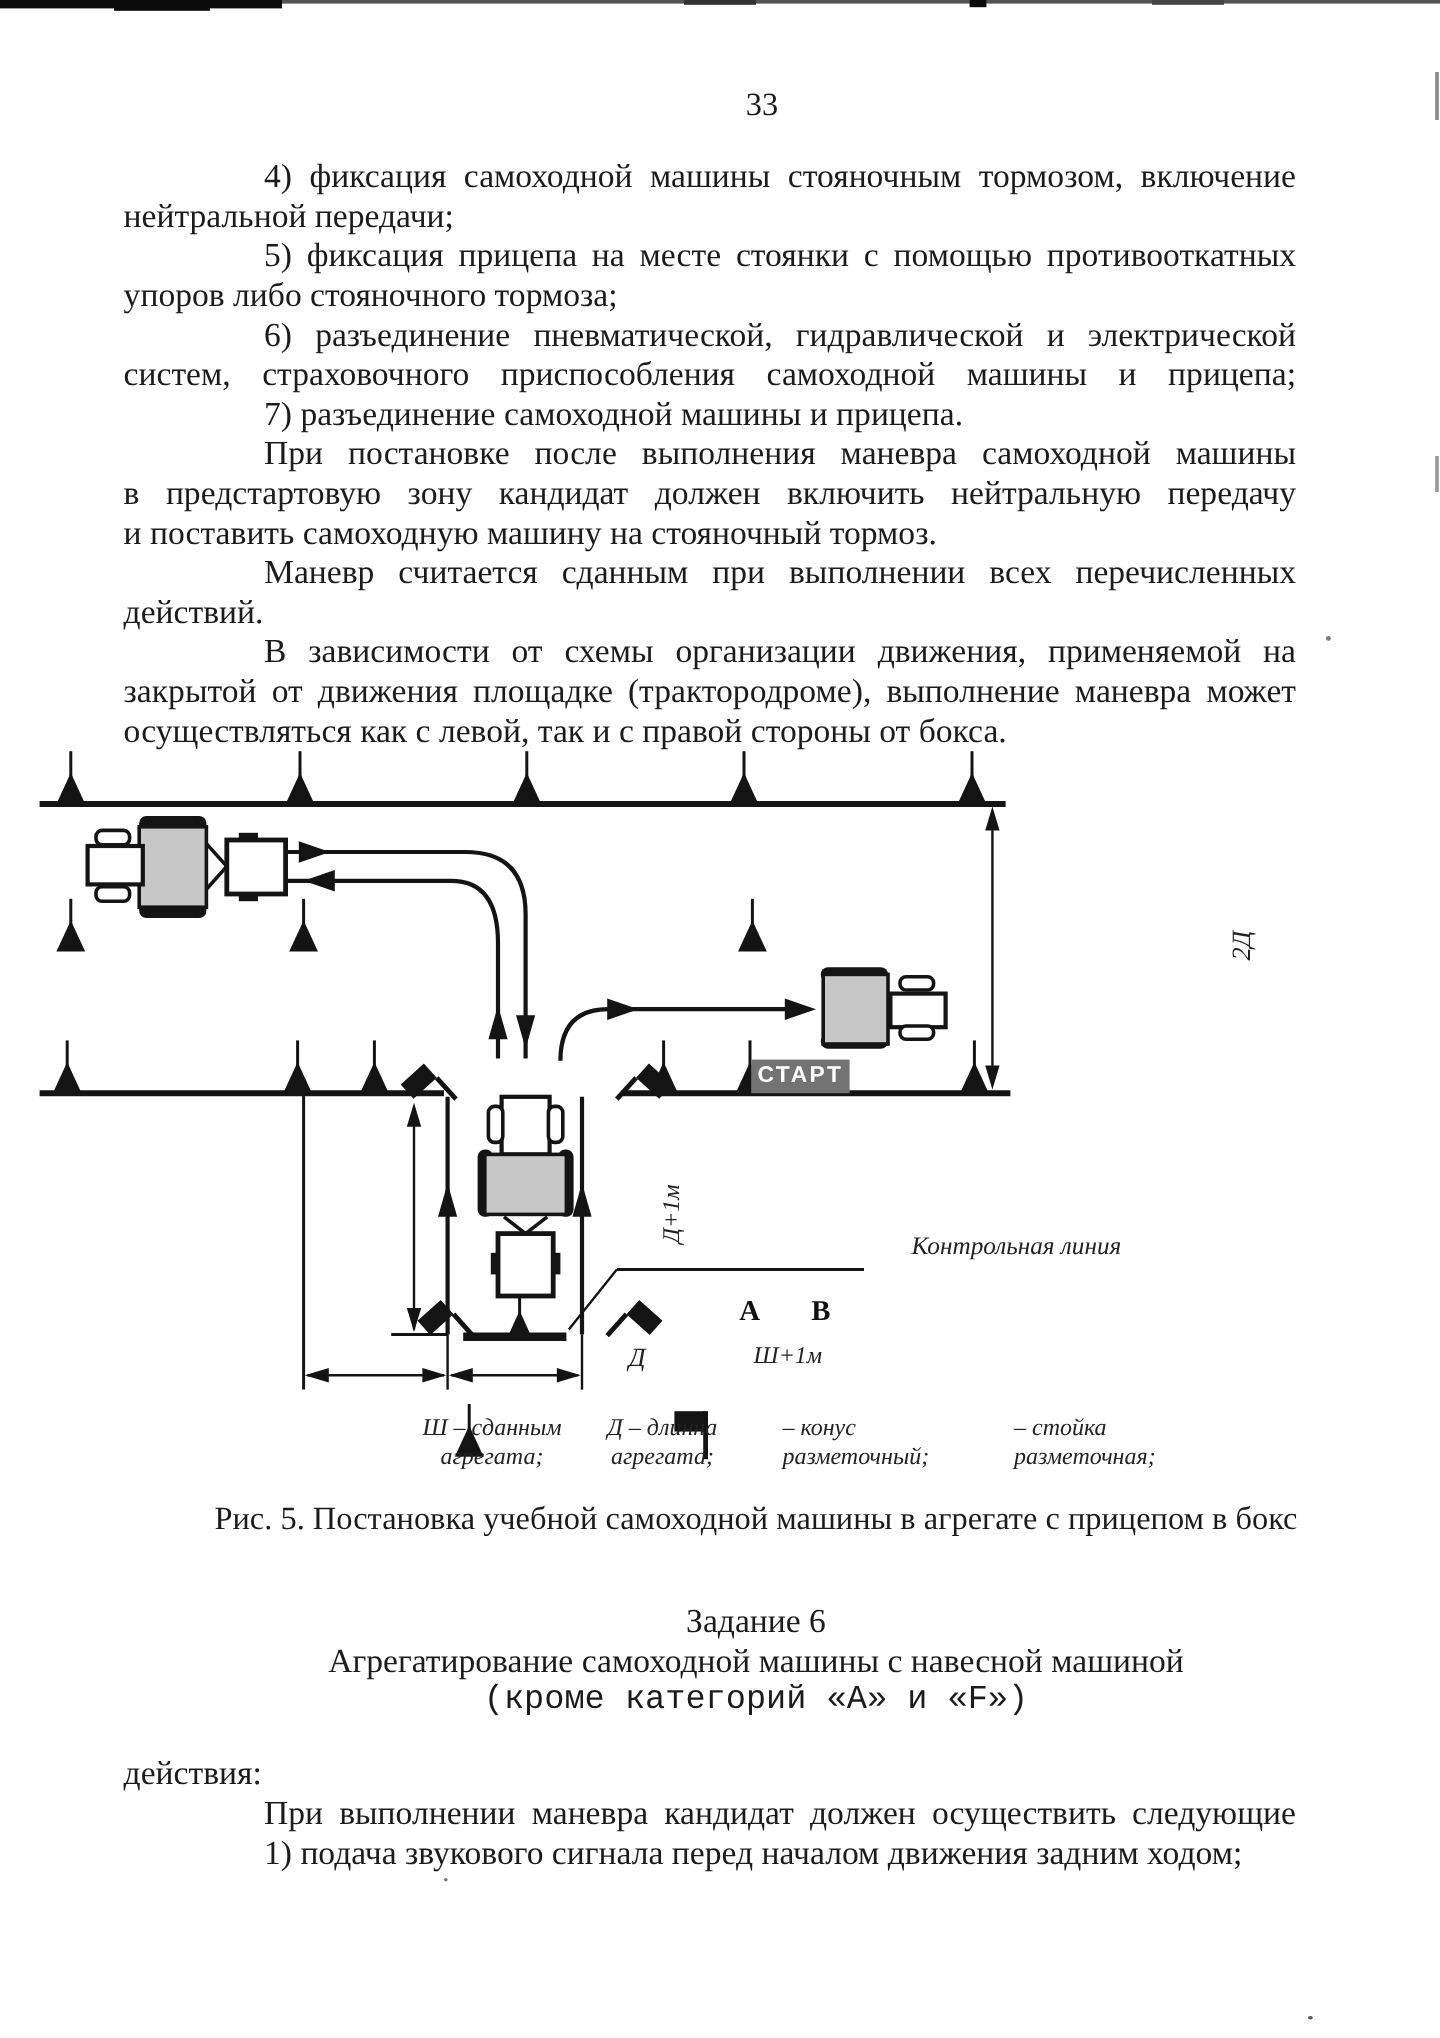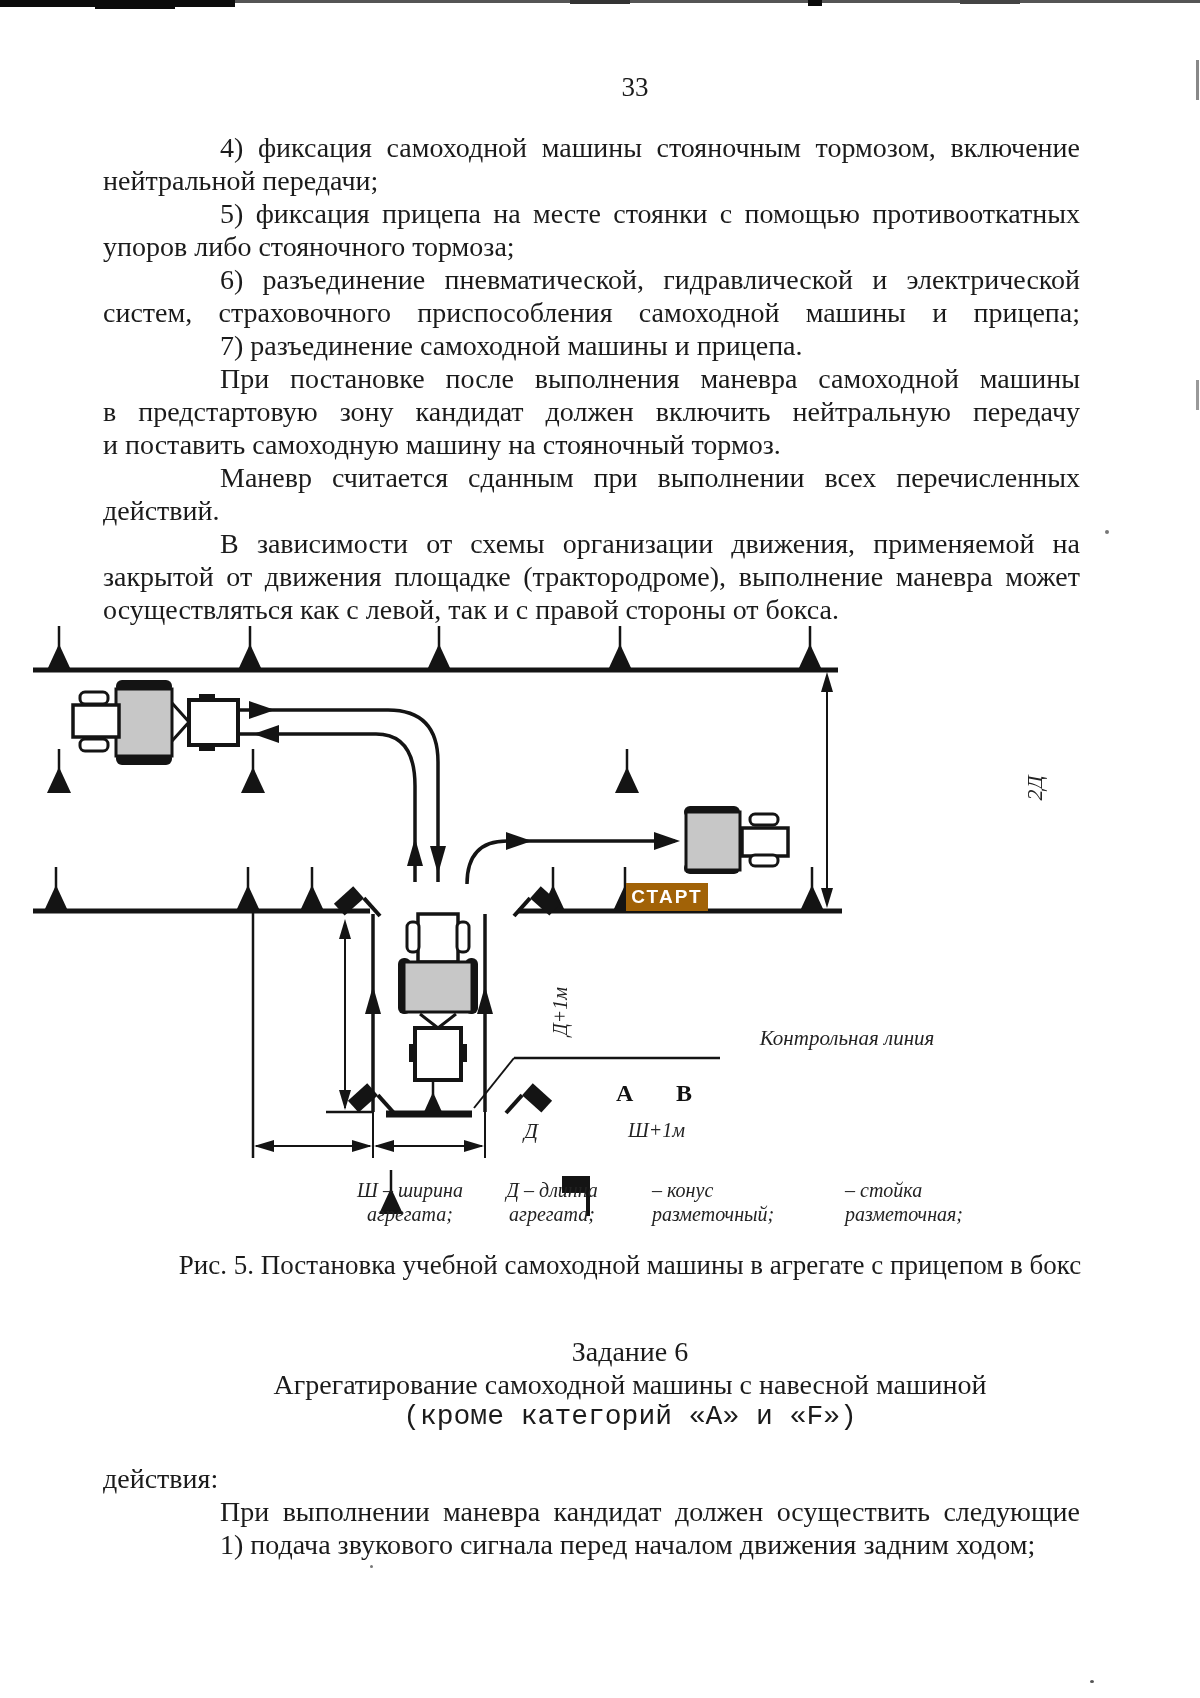--- a/index.html
+++ b/index.html
@@ -24,21 +24,21 @@
   .ln{margin:0;font-size:28px;line-height:33px;height:33px;white-space:nowrap;}
   .ind{text-indent:117px;}
   .jl{white-space:normal;text-align:justify;text-align-last:justify;}
 
   
   #figure{position:absolute;left:0;top:600px;width:1200px;height:660px;}
   #figure svg{position:absolute;left:0;top:0;}
   .figlabel{position:absolute;font-style:italic;color:#222;}
   #start-sign{
     position:absolute;left:626px;top:283px;width:82px;height:28px;
-    background:#a16207;color:#fff;
+    background:#737373;color:#fff;
     font-family:"Liberation Sans", sans-serif;font-weight:bold;
     font-size:19px;letter-spacing:2px;text-align:center;line-height:28px;
   }
   #label-2d{left:1022px;top:175px;font-size:22px;transform:rotate(-90deg);}
   #label-d1m{left:536px;top:400px;font-size:20px;transform:rotate(-90deg);}
   #label-control{left:742px;top:426px;width:210px;font-size:21px;text-align:center;}
   .pt-label{position:absolute;font-weight:bold;font-size:24px;font-style:normal;color:#111;}
   #label-a{left:616px;top:480px;}
   #label-b{left:676px;top:480px;}
   #label-d{left:524px;top:518px;font-size:22px;}
@@ -284,21 +284,21 @@
     <div id="start-sign">СТАРТ</div>
     <div class="figlabel" id="label-2d">2Д</div>
     <div class="figlabel" id="label-d1m">Д+1м</div>
     <div class="figlabel" id="label-control">Контрольная линия</div>
     <div class="pt-label" id="label-a">А</div>
     <div class="pt-label" id="label-b">В</div>
     <div class="figlabel" id="label-d">Д</div>
     <div class="figlabel" id="label-sh1m">Ш+1м</div>
 
     <div class="legend-txt legend-c" style="left:350px;top:578px;width:120px;">
-      <div>Ш – ширина</div>
+      <div>Ш – сданным</div>
       <div>агрегата;</div>
     </div>
     <div class="legend-txt legend-c" style="left:492px;top:578px;width:120px;">
       <div>Д – длинна</div>
       <div>агрегата;</div>
     </div>
     <div class="legend-txt" style="left:652px;top:578px;width:140px;">
       <div>– конус</div>
       <div>разметочный;</div>
     </div>

